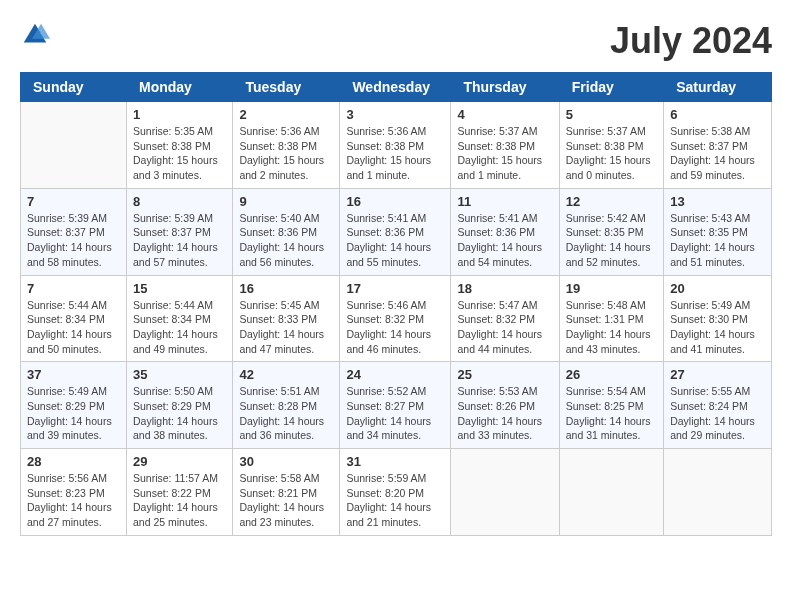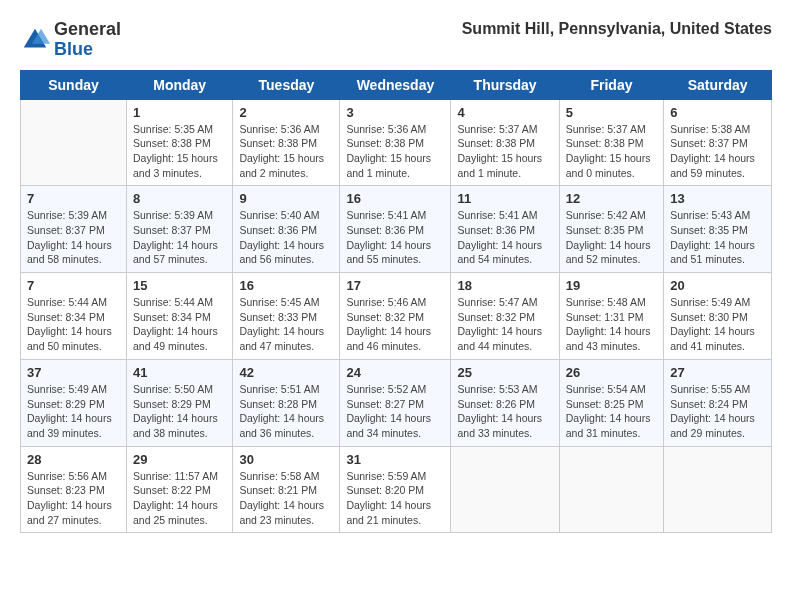--- a/index.html
+++ b/index.html
@@ -54,21 +54,21 @@
       font-weight: bold;
     }
     .calendar {
       width: 100%;
       border-collapse: collapse;
       border: 1px solid #ccc;
     }
     .calendar th {
       background-color: #1a5fa8;
       color: #fff;
-      text-align: center;
+      text-align: left;
       padding: 6px 12px;
       font-size: 14px;
       font-weight: bold;
       border: 1px solid #1a5fa8;
     }
     .calendar td {
       vertical-align: top;
       padding: 5px 6px;
       border: 1px solid #ccc;
       width: 113px;
@@ -97,27 +97,23 @@
 </head>
 <body>
 
 <div class="page">
   <div class="header">
     <div class="logo">
       <svg class="logo-icon" viewBox="0 0 40 40">
         <polygon points="20,5 35,30 5,30" fill="#1a5fa8"></polygon>
         <polygon points="28,5 40,25 16,25" fill="#3a8fd8" opacity="0.7"></polygon>
       </svg>
-      <div class="logo-text">
-        <span class="logo-general">General</span>
-        <span class="logo-blue">Blue</span>
-      </div>
     </div>
     <div class="title-section">
-      <div class="location-title">Summit Hill, Pennsylvania, United States</div>
+      <div class="month-title">July 2024</div>
     </div>
   </div>
 
   <table class="calendar">
     <thead>
       <tr>
         <th>Sunday</th>
         <th>Monday</th>
         <th>Tuesday</th>
         <th>Wednesday</th>
@@ -276,21 +272,21 @@
         </tr>
         <tr class="row-even">
           <td>
             <span class="day-number">37</span>
             <div class="day-info" style="white-space: pre-line;">Sunrise: 5:49 AM
 Sunset: 8:29 PM
 Daylight: 14 hours
 and 39 minutes.</div>
           </td>
           <td>
-            <span class="day-number">41</span>
+            <span class="day-number">35</span>
             <div class="day-info" style="white-space: pre-line;">Sunrise: 5:50 AM
 Sunset: 8:29 PM
 Daylight: 14 hours
 and 38 minutes.</div>
           </td>
           <td>
             <span class="day-number">42</span>
             <div class="day-info" style="white-space: pre-line;">Sunrise: 5:51 AM
 Sunset: 8:28 PM
 Daylight: 14 hours

